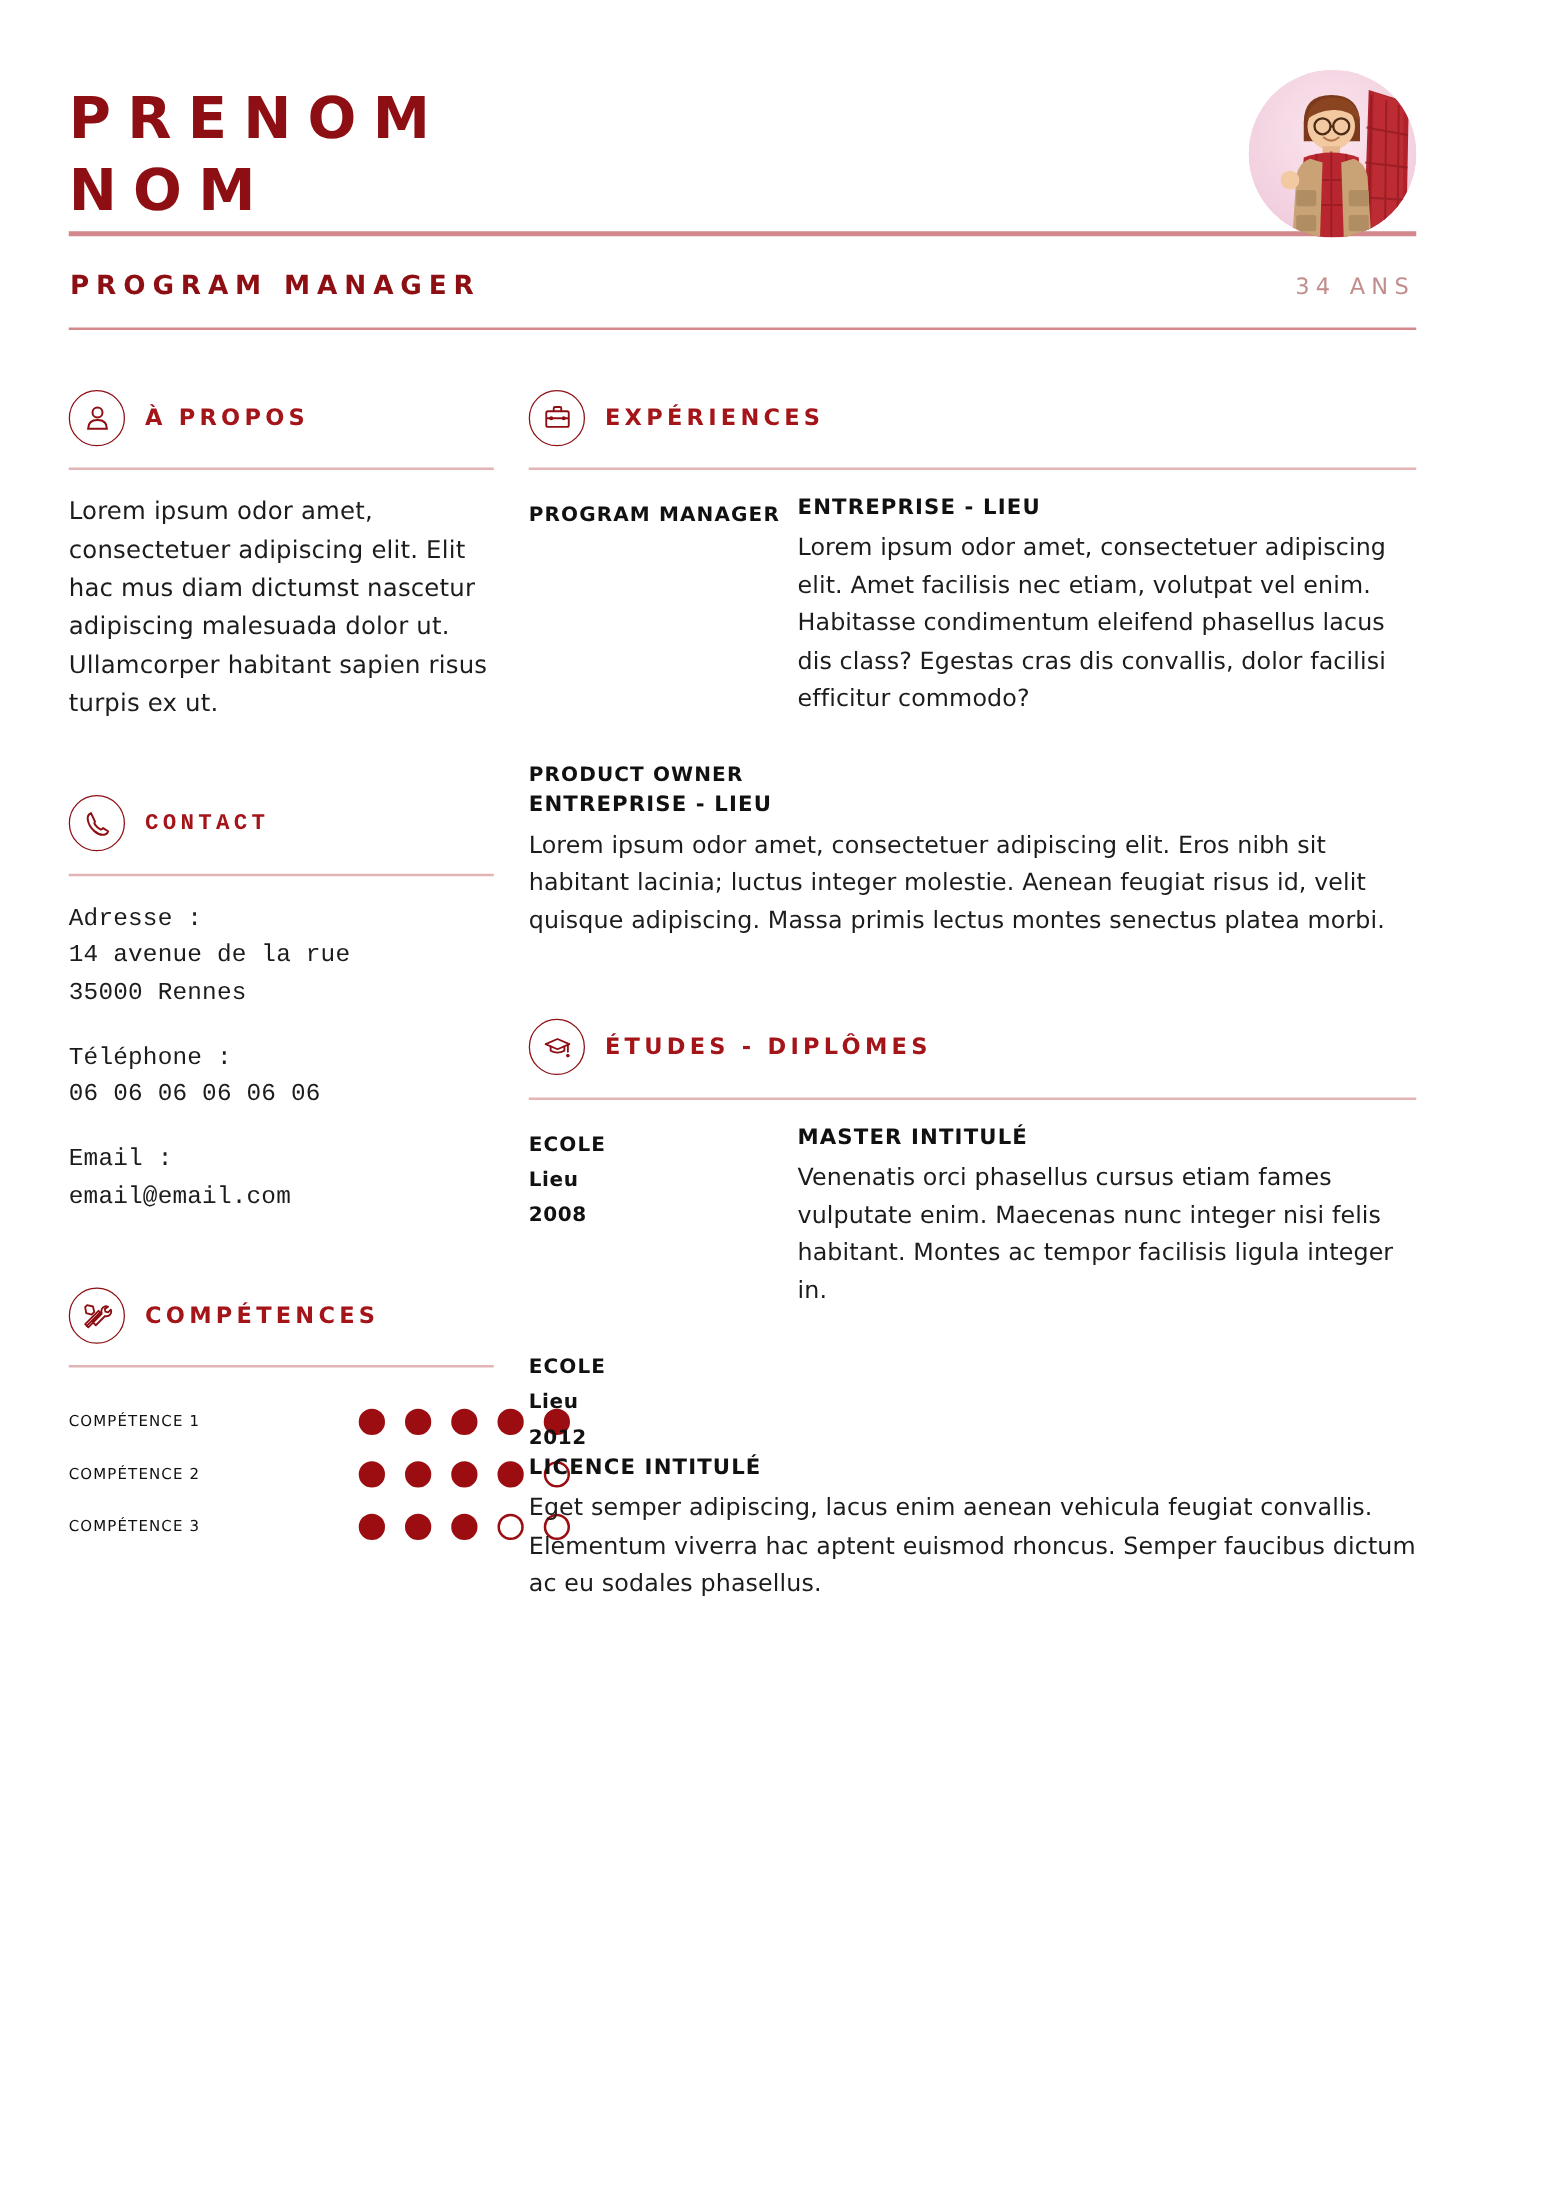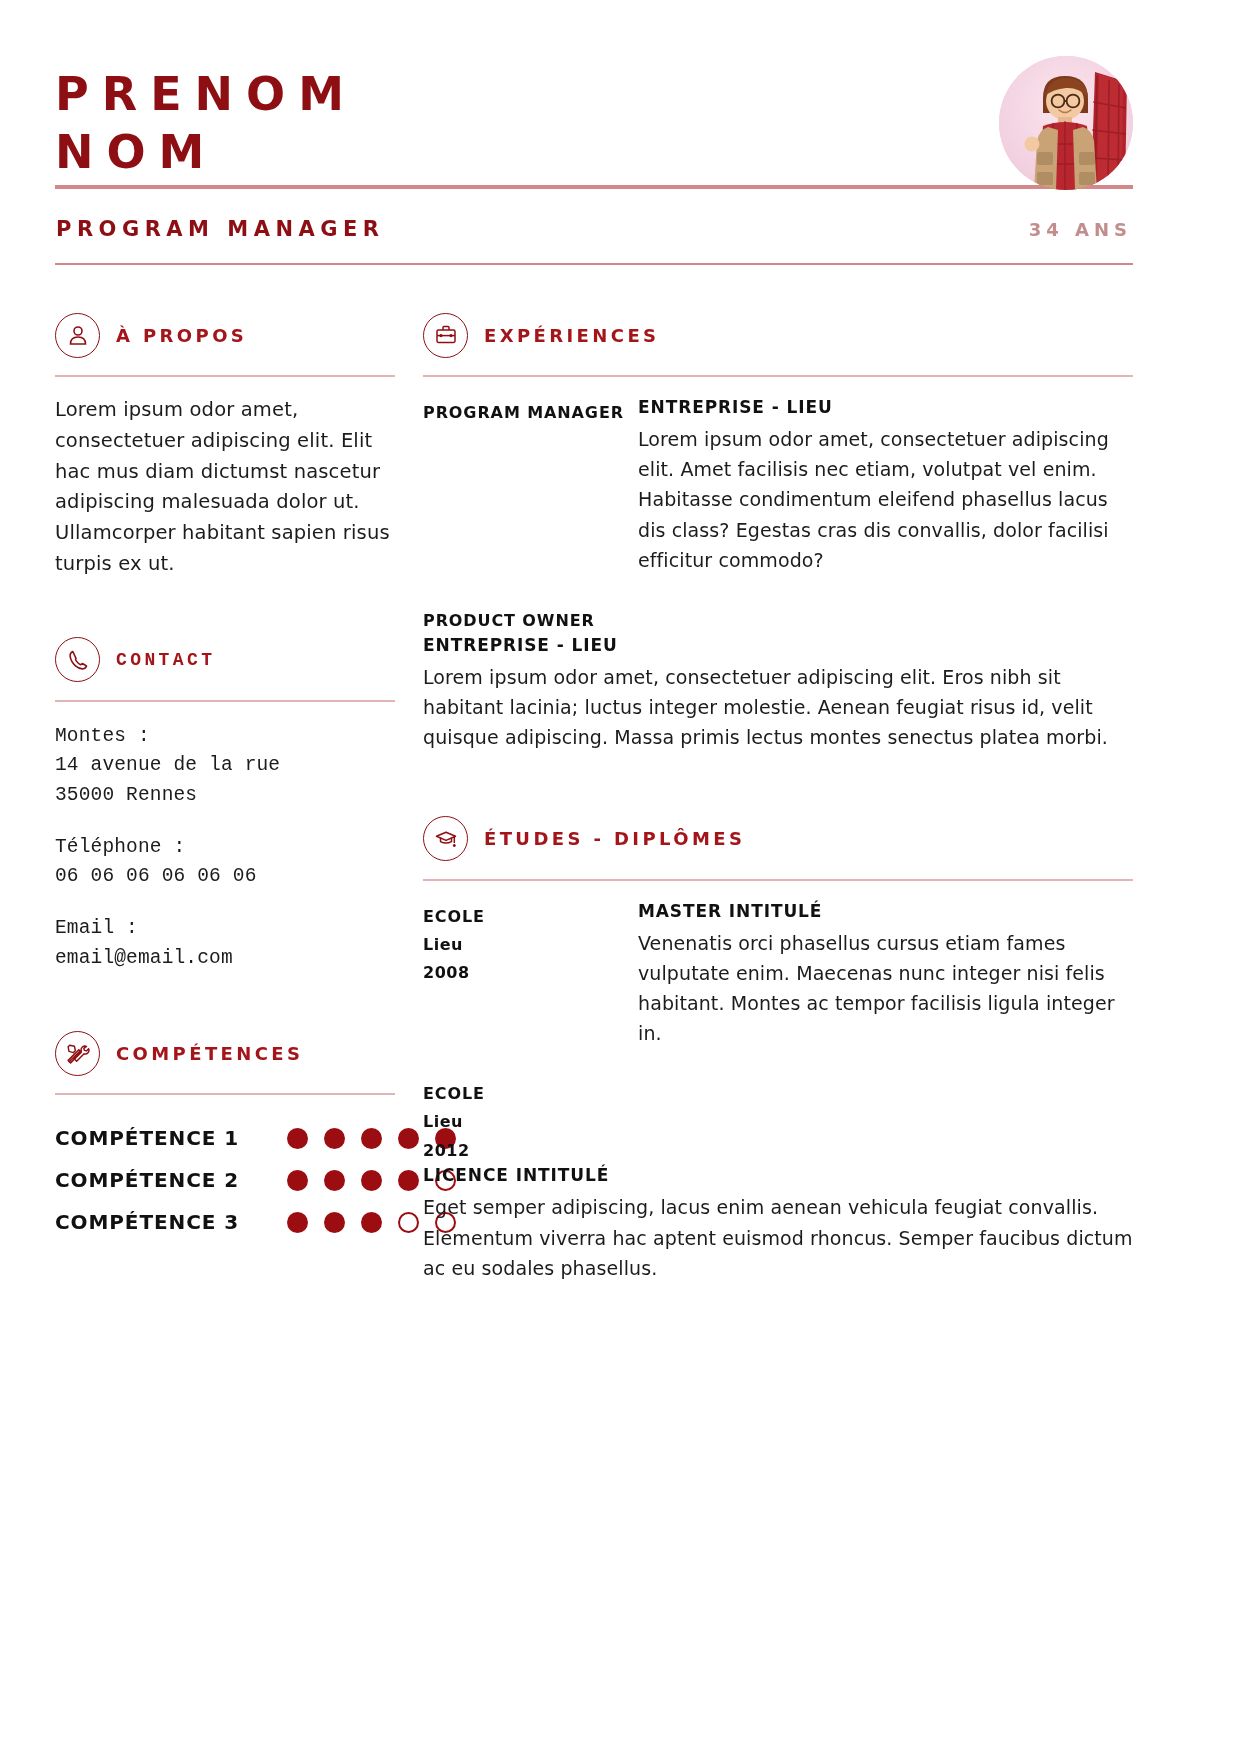--- a/index.html
+++ b/index.html
@@ -73,21 +73,21 @@
   }
   .job-title {
     color: #8e0f13;
     font-size: 21px;
     font-weight: 700;
     letter-spacing: 5.5px;
   }
   .age {
     color: #c18d8d;
     font-size: 18px;
-    font-weight: 700;
+    font-weight: 400;
     letter-spacing: 5px;
     margin-top: 12px;
   }
 
   
   .columns {
     display: flex;
     margin-top: 46px;
     align-items: flex-start;
   }
@@ -151,22 +151,22 @@
   
   .skills { margin-top: 22px; }
   .skill-row {
     display: flex;
     align-items: center;
     height: 42px;
   }
   .skill-label {
     width: 200px;
     flex: none;
-    font-size: 20px;
-    font-weight: 700;
+    font-size: 12px;
+    font-weight: 400;
     letter-spacing: 0.9px;
     color: #111111;
   }
   .skill-dots {
     display: flex;
     gap: 16px;
     margin-left: 32px;
   }
   .dot {
     width: 21px;
@@ -326,21 +326,21 @@
             <svg width="24" height="24" viewBox="0 0 24 24" fill="none" stroke="#8e0f13" stroke-width="1.6" stroke-linejoin="round">
               <path d="M6.8 3.5 q-3.2 1.6 -2.6 5.2 q0.9 5.4 5.3 9.2 q3.8 3.3 7.7 2.9 q2.6 -0.3 3.3 -2.8 l-4.1 -2.5 q-1 1.4 -2.1 1 q-2.3 -1.1 -4.1 -3.6 q-1.2 -1.7 -0.2 -2.6 Z"></path>
             </svg>
           </span>
           <span class="sec-title">CONTACT</span>
         </div>
         <div class="sec-rule"></div>
 
         <div class="contact-block">
           <div class="contact-group">
-            <div>Montes :</div>
+            <div>Adresse :</div>
             <div>14 avenue de la rue</div>
             <div>35000 Rennes</div>
           </div>
           <div class="contact-group">
             <div>Téléphone :</div>
             <div>06 06 06 06 06 06</div>
           </div>
           <div class="contact-group">
             <div>Email :</div>
             <div>email@email.com</div>

